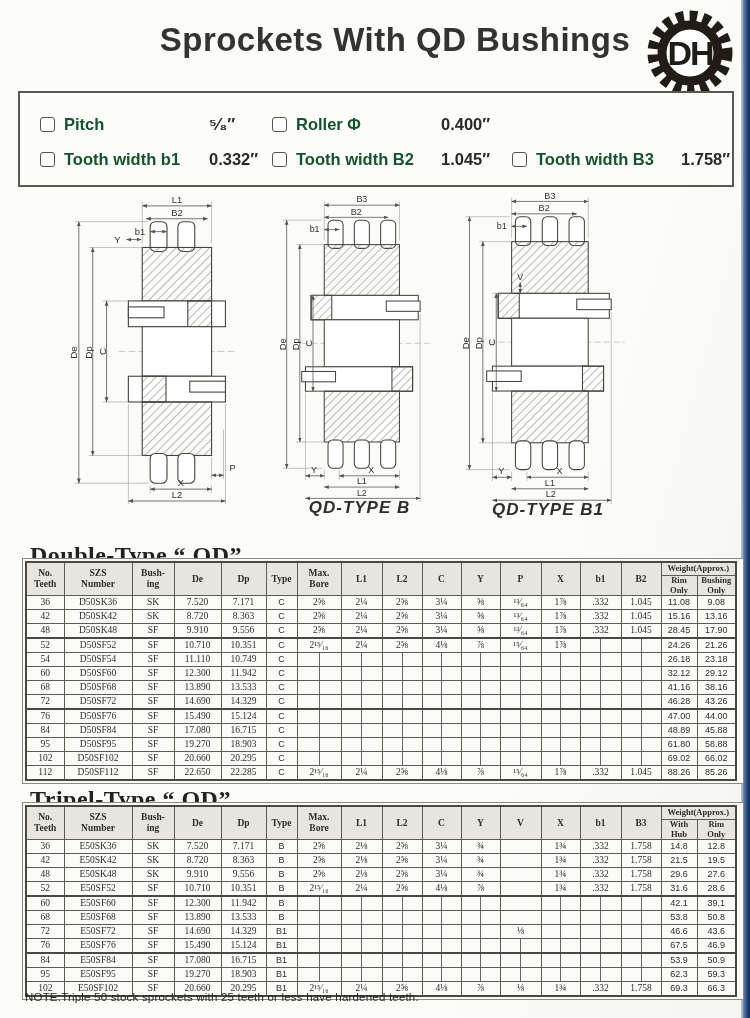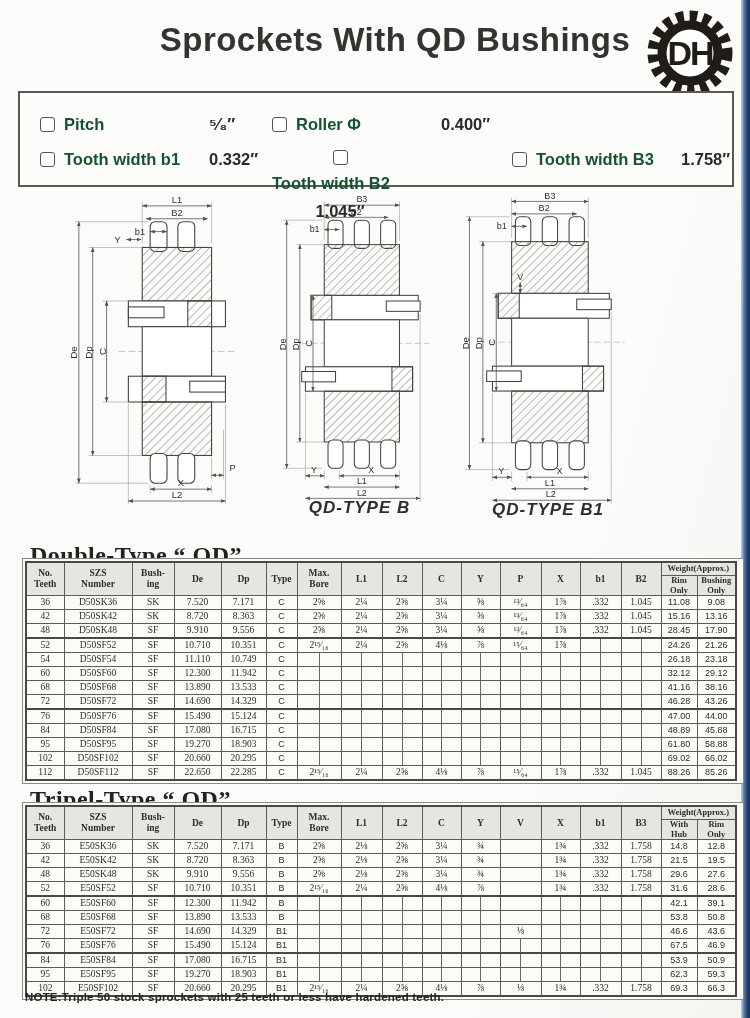--- a/index.html
+++ b/index.html
@@ -40,21 +40,21 @@
         font-size:9.5px;white-space:pre-line;padding:2px 0;line-height:1.15;}
   table.cat th.wh{font-size:8.5px;padding:1px 0;text-align:center;}
   table.cat th.sub{font-size:8.5px;padding:0 0;}
   table.cat td{font-family:"Liberation Serif",serif;font-size:9.5px;height:13px;line-height:1;padding:0 1px;}
   table.cat td:nth-child(6),table.cat td:nth-child(16),table.cat td:nth-child(17)
         {font-family:"Liberation Sans",sans-serif;font-size:9px;}
   table.cat td.ditto{background-image:linear-gradient(#6a6860,#6a6860);
         background-size:1px 100%;background-position:center;background-repeat:no-repeat;}
   table.cat tr.gb td{border-bottom:2px solid #4a4840;}
   
-  .note{position:absolute;left:25px;top:991px;font-weight:bold;font-size:11.5px;letter-spacing:.2px;color:#262521;}
+  .note{position:absolute;left:25px;top:991px;font-weight:normal;font-size:11.5px;letter-spacing:.2px;color:#262521;}
 </style>
 </head>
 <body>
 
 <div class="page">
   <div class="page-edge"></div>
 
   <svg width="0" height="0" style="position:absolute">
     <defs>
       <pattern id="hatch" width="6" height="6" patternUnits="userSpaceOnUse" patternTransform="rotate(45)">
@@ -84,21 +84,21 @@
     <div class="spec-item" style="left:252px;top:22px;">
       <span class="cb"></span>
       <span class="spec-label">Roller Φ</span>
       <span class="spec-value">0.400″</span>
     </div>
     <div class="spec-item" style="left:20px;top:57px;">
       <span class="cb"></span>
       <span class="spec-label">Tooth width b1</span>
       <span class="spec-value">0.332″</span>
     </div>
-    <div class="spec-item" style="left:252px;top:57px;flex-direction:column;">
+    <div class="spec-item" style="left:252px;top:57px;">
       <span class="cb"></span>
       <span class="spec-label">Tooth width B2</span>
       <span class="spec-value">1.045″</span>
     </div>
     <div class="spec-item" style="left:492px;top:57px;">
       <span class="cb"></span>
       <span class="spec-label narrow">Tooth width B3</span>
       <span class="spec-value">1.758″</span>
     </div>
   </div>

